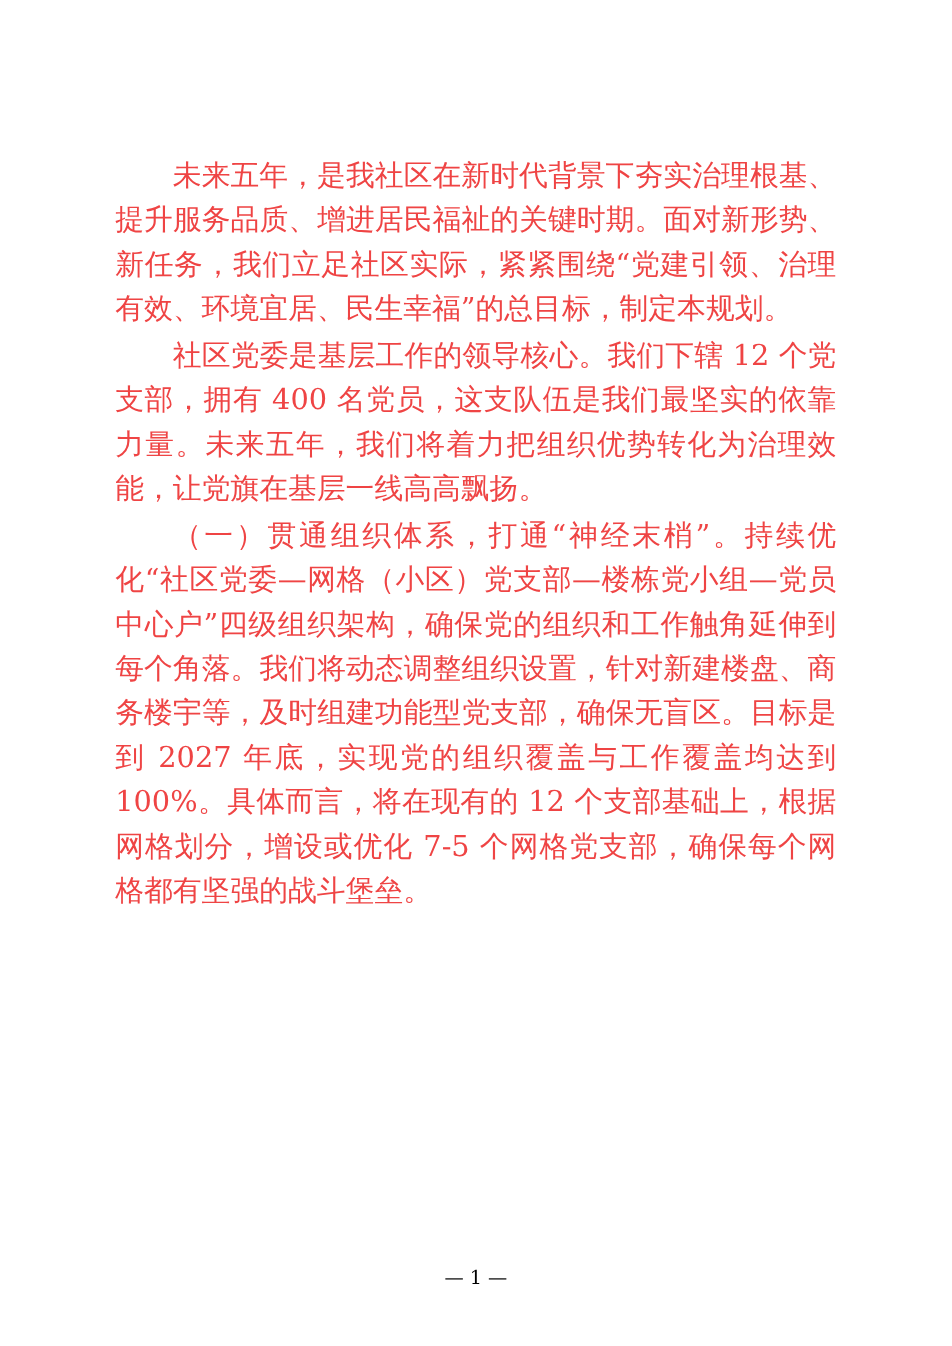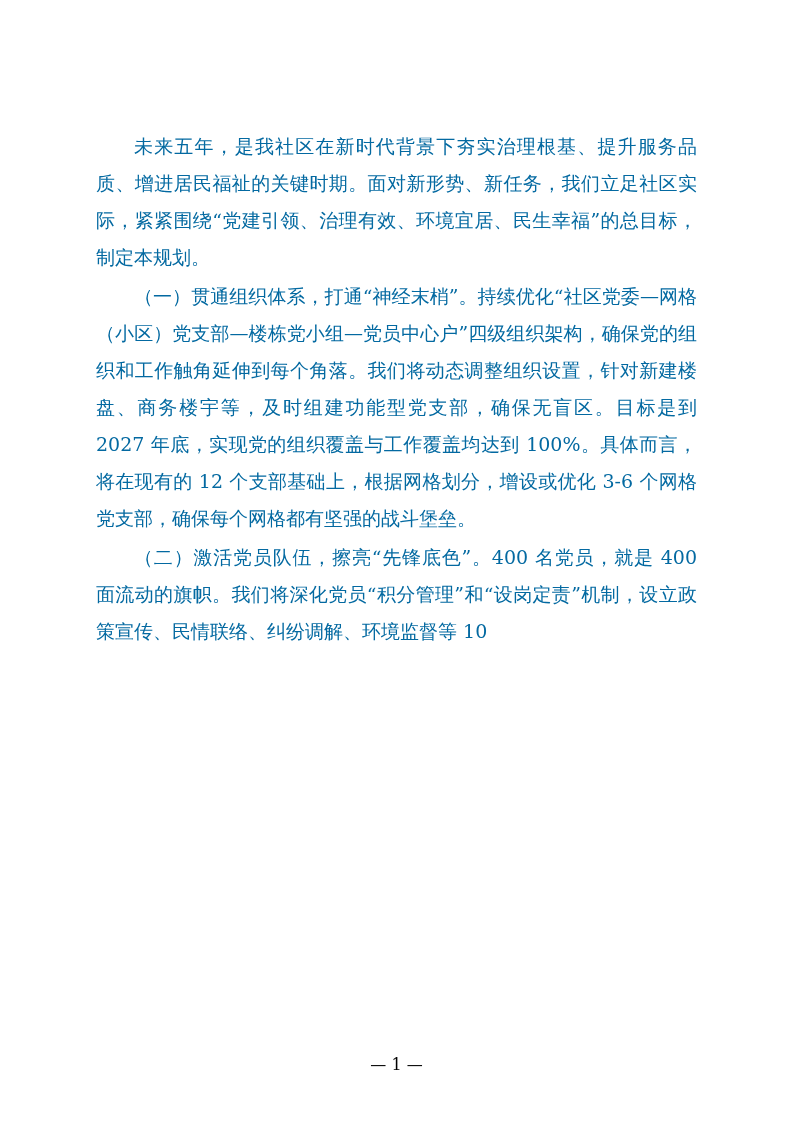--- a/index.html
+++ b/index.html
@@ -28,27 +28,27 @@
     font-family: "DejaVu Serif", "Liberation Serif", serif;
     font-weight: bold;
     font-size: 29px;
     line-height: 44px;
     text-align: center;
     letter-spacing: 0.5px;
     margin: 0 0 34px 0;
     color: #000;
   }
   .para {
-    font-size: 19px;
+    font-size: 24px;
     line-height: 37px;
     text-align: justify;
     text-justify: inter-ideograph;
     margin: 0 0 2px 0;
     text-indent: 2em;
-    color: #0369a1;
+    color: #ef4444;
   }
   .para.heading {
     font-weight: bold;
   }
   .page-number {
     position: absolute;
     left: 0;
     right: 0;
     bottom: 48px;
     text-align: center;
@@ -60,21 +60,21 @@
 </head>
 <body>
 
 <div class="page">
   <div class="content">
 
 
     <p class="para">未来五年，是我社区在新时代背景下夯实治理根基、提升服务品质、增进居民福祉的关键时期。面对新形势、新任务，我们立足社区实际，紧紧围绕“党建引领、治理有效、环境宜居、民生幸福”的总目标，制定本规划。</p>
 
 
+    <p class="para">社区党委是基层工作的领导核心。我们下辖 12 个党支部，拥有 400 名党员，这支队伍是我们最坚实的依靠力量。未来五年，我们将着力把组织优势转化为治理效能，让党旗在基层一线高高飘扬。</p>
 
-    <p class="para">（一）贯通组织体系，打通“神经末梢”。持续优化“社区党委—网格（小区）党支部—楼栋党小组—党员中心户”四级组织架构，确保党的组织和工作触角延伸到每个角落。我们将动态调整组织设置，针对新建楼盘、商务楼宇等，及时组建功能型党支部，确保无盲区。目标是到 2027 年底，实现党的组织覆盖与工作覆盖均达到 100%。具体而言，将在现有的 12 个支部基础上，根据网格划分，增设或优化 3-6 个网格党支部，确保每个网格都有坚强的战斗堡垒。</p>
+    <p class="para">（一）贯通组织体系，打通“神经末梢”。持续优化“社区党委—网格（小区）党支部—楼栋党小组—党员中心户”四级组织架构，确保党的组织和工作触角延伸到每个角落。我们将动态调整组织设置，针对新建楼盘、商务楼宇等，及时组建功能型党支部，确保无盲区。目标是到 2027 年底，实现党的组织覆盖与工作覆盖均达到 100%。具体而言，将在现有的 12 个支部基础上，根据网格划分，增设或优化 7-5 个网格党支部，确保每个网格都有坚强的战斗堡垒。</p>
 
-    <p class="para">（二）激活党员队伍，擦亮“先锋底色”。400 名党员，就是 400 面流动的旗帜。我们将深化党员“积分管理”和“设岗定责”机制，设立政策宣传、民情联络、纠纷调解、环境监督等 10</p>
 
   </div>
 
   <div class="page-number">— 1 —</div>
 </div>
 
 </body></html>

